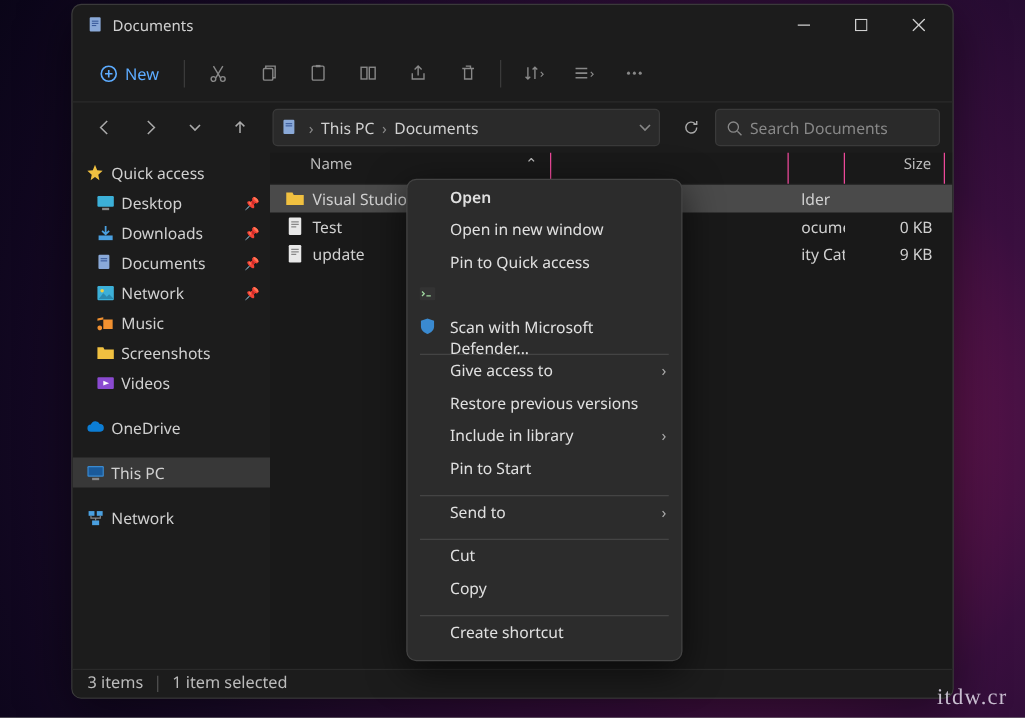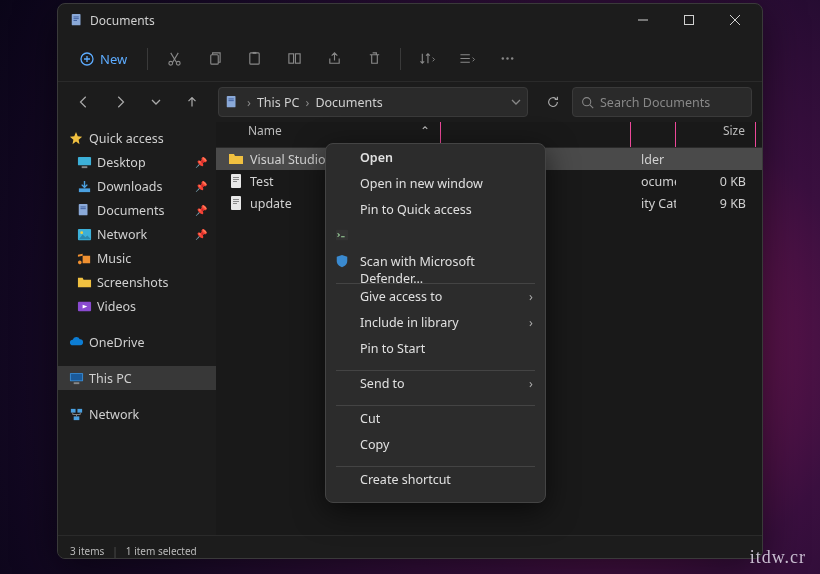--- a/index.html
+++ b/index.html
@@ -38,21 +38,21 @@
 .col-type{width:45px}
 .col-size{width:80px;justify-content:flex-end}
 .file-row{height:22px;display:flex;align-items:center;font-size:12.5px;color:#d0d0d0;cursor:pointer}
 .file-row.selected{background:#4a4a4a}
 .file-cell{padding:0 10px;height:100%;display:flex;align-items:center;overflow:hidden;white-space:nowrap}
 .fc-name{width:225px;padding-left:12px;gap:6px}
 .fc-date{width:190px}
 .fc-type{width:45px}
 .fc-size{width:80px;justify-content:flex-end}
 .file-icon{width:16px;height:16px;flex-shrink:0}
-.status-bar{height:23px;display:flex;align-items:flex-end;padding:0 12px;font-size:10px;color:#bbb;gap:8px;border-top:1px solid #2a2a2a;background:#1c1c1c}
+.status-bar{height:23px;display:flex;align-items:flex-start;padding:0 12px;font-size:13px;color:#bbb;gap:8px;border-top:1px solid #2a2a2a;background:#1c1c1c}
 .status-sep{color:#555}
 .context-menu{position:absolute;left:325px;top:143px;width:221px;background:#2c2c2c;border:1px solid #444;border-radius:8px;padding:5px 0;box-shadow:0 8px 30px rgba(0,0,0,.6);z-index:100}
 .ctx-item{height:26px;display:flex;align-items:flex-start;padding:0 12px 0 34px;font-size:12.5px;color:#e0e0e0;cursor:pointer;position:relative}
 .ctx-item.bold{font-weight:600}
 .ctx-icon{position:absolute;left:8px;width:16px;height:16px;display:flex;align-items:center;justify-content:center}
 .ctx-arrow{margin-left:auto;color:#aaa}
 .ctx-sep{height:1px;background:#444;margin:4px 10px}
 .watermark{position:absolute;right:14px;bottom:6px;font-size:18px;font-family:Georgia,serif;letter-spacing:1px;color:#d8d0e0;opacity:.9;z-index:5}
 svg{display:block}
 </style>
@@ -423,20 +423,23 @@
         </svg>
       </span>
       <span>Scan with Microsoft Defender...</span>
     </div>
     <div class="ctx-sep"></div>
     <div class="ctx-item">
       <span>Give access to</span>
       <span class="ctx-arrow">›</span>
     </div>
     <div class="ctx-item">
+      <span>Restore previous versions</span>
+    </div>
+    <div class="ctx-item">
       <span>Include in library</span>
       <span class="ctx-arrow">›</span>
     </div>
     <div class="ctx-item">
       <span>Pin to Start</span>
     </div>
     <div class="ctx-sep"></div>
     <div class="ctx-item">
       <span>Send to</span>
       <span class="ctx-arrow">›</span>

